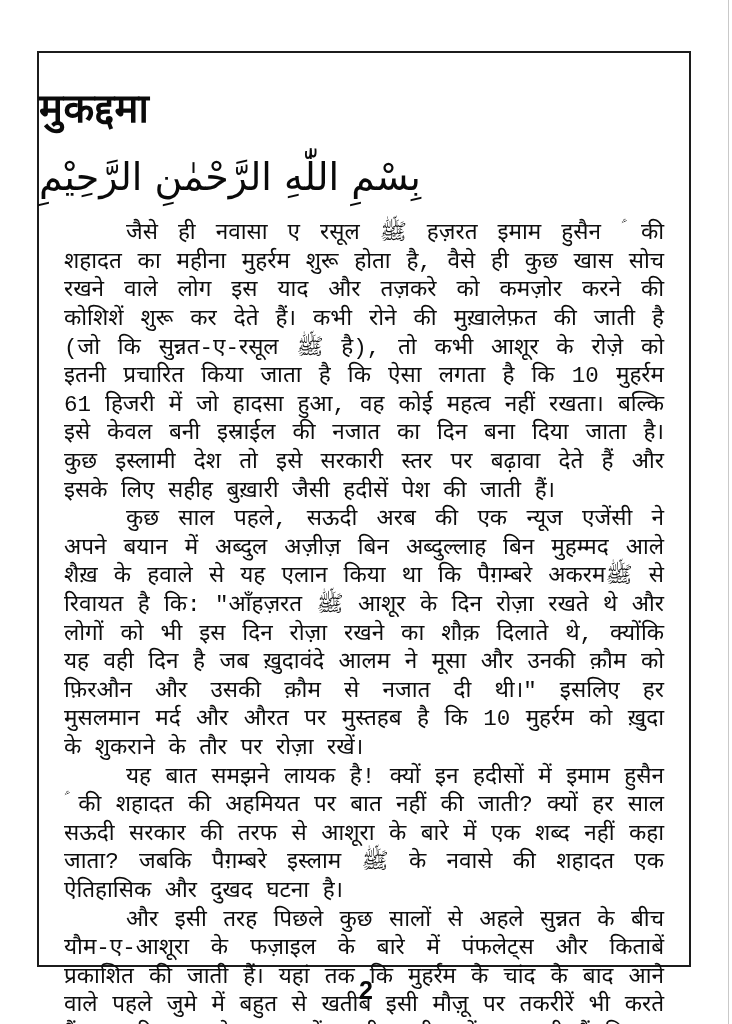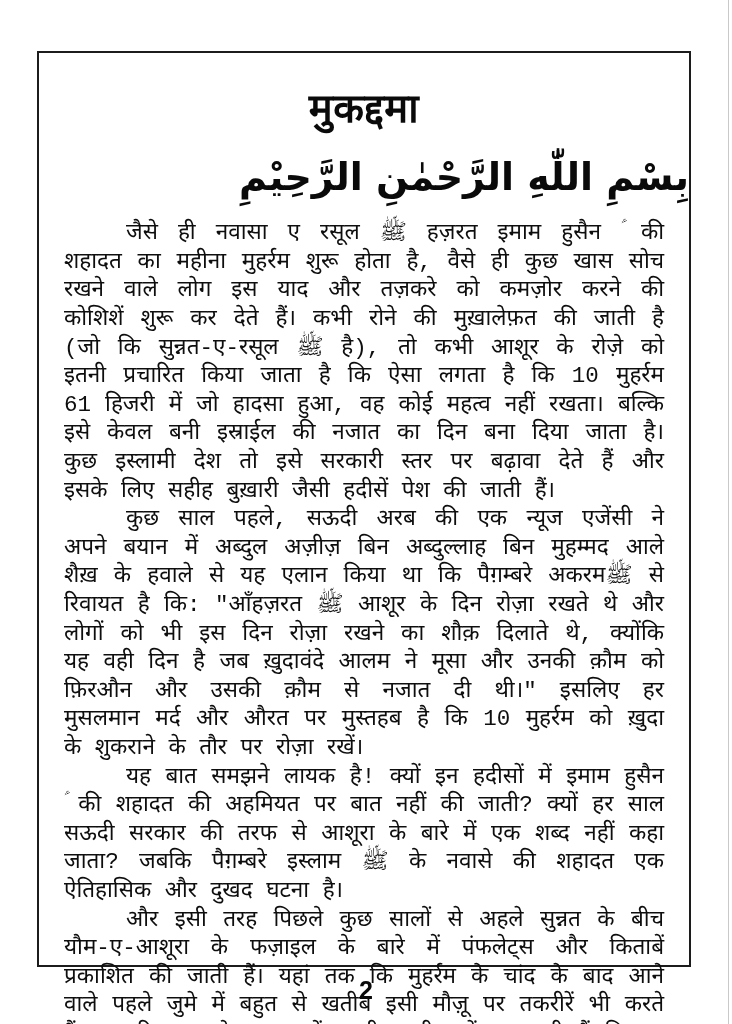--- a/index.html
+++ b/index.html
@@ -29,33 +29,32 @@
     left: 37px;
     top: 51px;
     width: 654px;
     height: 916px;
     border: 2.5px solid #1c1c1c;
     box-sizing: border-box;
     background: #ffffff;
   }
   .doc-title {
     margin: 26px 0 0 0;
-    text-align: center;
     font-size: 40px;
     font-weight: 700;
     letter-spacing: 0.5px;
     color: #0a0a0a;
   }
   .bismillah {
     margin: 18px 0 0 0;
-    text-align: right;
+    text-align: left;
     direction: rtl;
     font-family: "DejaVu Sans", sans-serif;
     font-size: 38px;
-    font-weight: 700;
+    font-weight: 400;
     line-height: 1.35;
     color: #0a0a0a;
   }
   .body-text {
     margin: 16px 25px 0 25px;
     font-size: 22.5px;
     line-height: 28.6px;
     text-align: justify;
     color: #0e0e0e;
     font-family: Liberation Mono, monospace;

